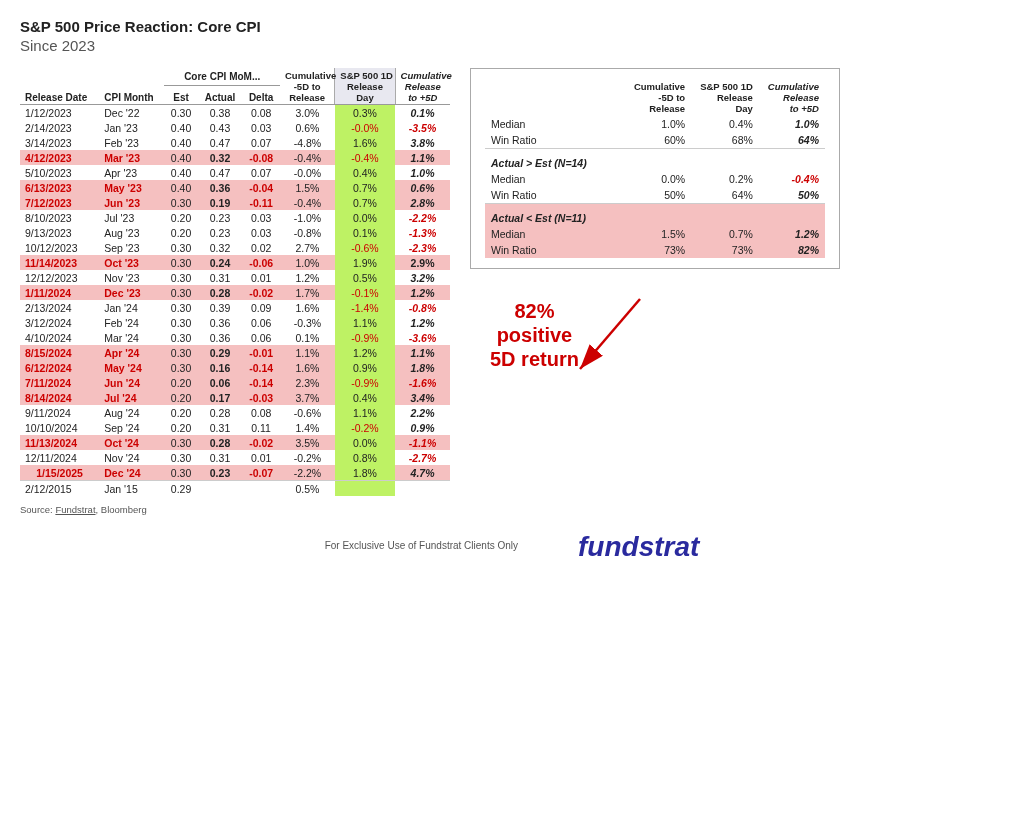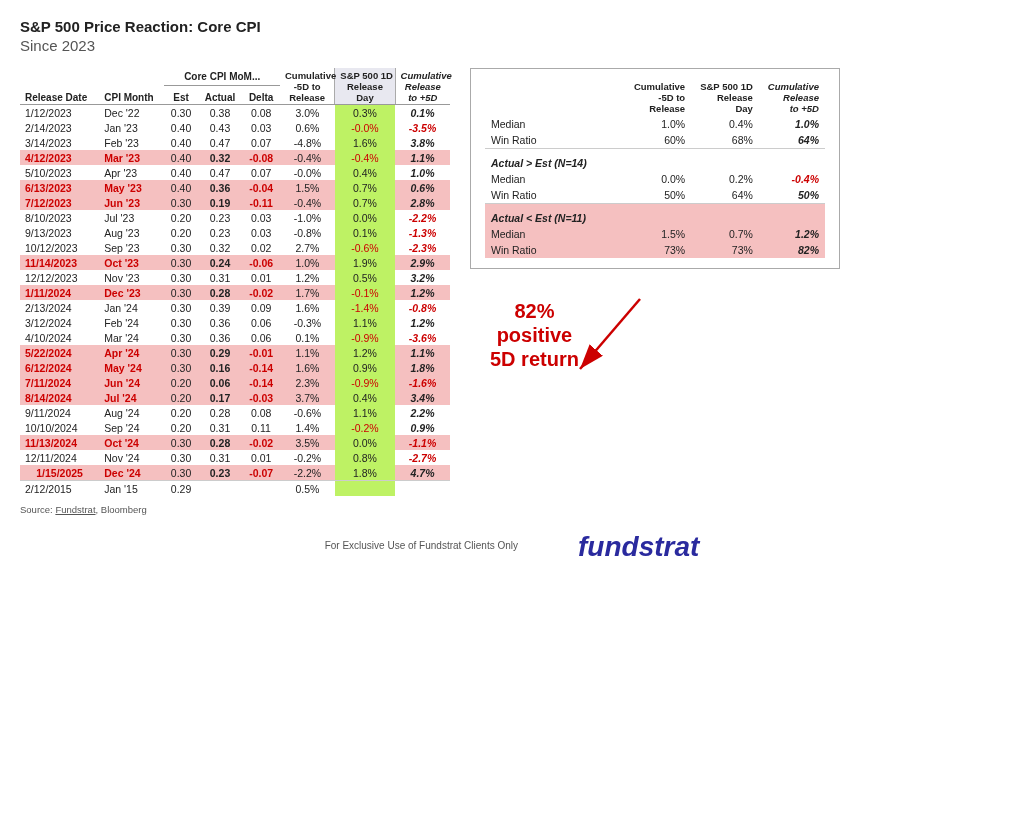--- a/index.html
+++ b/index.html
@@ -292,21 +292,21 @@
     <td style="color:#cc0000; font-style:italic; font-weight:bold;">-2.3%</td>
   </tr>
           <tr class="row-highlight-red">
     <td style="font-weight:bold; color:#cc0000;">11/14/2023</td>
     <td style="font-weight:bold; color:#cc0000;">Oct '23</td>
     <td>0.30</td>
     <td style="font-weight:bold;">0.24</td>
     <td style="color:#cc0000; font-weight:bold;">-0.06</td>
     <td>1.0%</td>
     <td class="sp500-cell" style="color:#222;">1.9%</td>
-    <td style="color:#222; font-style:italic; font-weight:bold;margin-top:27px;">2.9%</td>
+    <td style="color:#222; font-weight:bold;margin-top:27px;">2.9%</td>
   </tr>
           <tr>
     <td style="">12/12/2023</td>
     <td style="">Nov '23</td>
     <td>0.30</td>
     <td style="">0.31</td>
     <td style="color:#222; ">0.01</td>
     <td>1.2%</td>
     <td class="sp500-cell" style="color:#222;">0.5%</td>
     <td style="color:#222; font-style:italic; font-weight:bold;">3.2%</td>
@@ -345,21 +345,21 @@
     <td style="">4/10/2024</td>
     <td style="">Mar '24</td>
     <td>0.30</td>
     <td style="">0.36</td>
     <td style="color:#222; ">0.06</td>
     <td>0.1%</td>
     <td class="sp500-cell" style="color:#cc0000;">-0.9%</td>
     <td style="color:#cc0000; font-style:italic; font-weight:bold;">-3.6%</td>
   </tr>
           <tr class="row-highlight-red">
-    <td style="font-weight:bold; color:#cc0000;">5/22/2024</td>
+    <td style="font-weight:bold; color:#cc0000;">8/15/2024</td>
     <td style="font-weight:bold; color:#cc0000;">Apr '24</td>
     <td>0.30</td>
     <td style="font-weight:bold;">0.29</td>
     <td style="color:#cc0000; font-weight:bold;">-0.01</td>
     <td>1.1%</td>
     <td class="sp500-cell" style="color:#222;">1.2%</td>
     <td style="color:#222; font-style:italic; font-weight:bold;">1.1%</td>
   </tr>
           <tr class="row-highlight-red">
     <td style="font-weight:bold; color:#cc0000;">6/12/2024</td>

